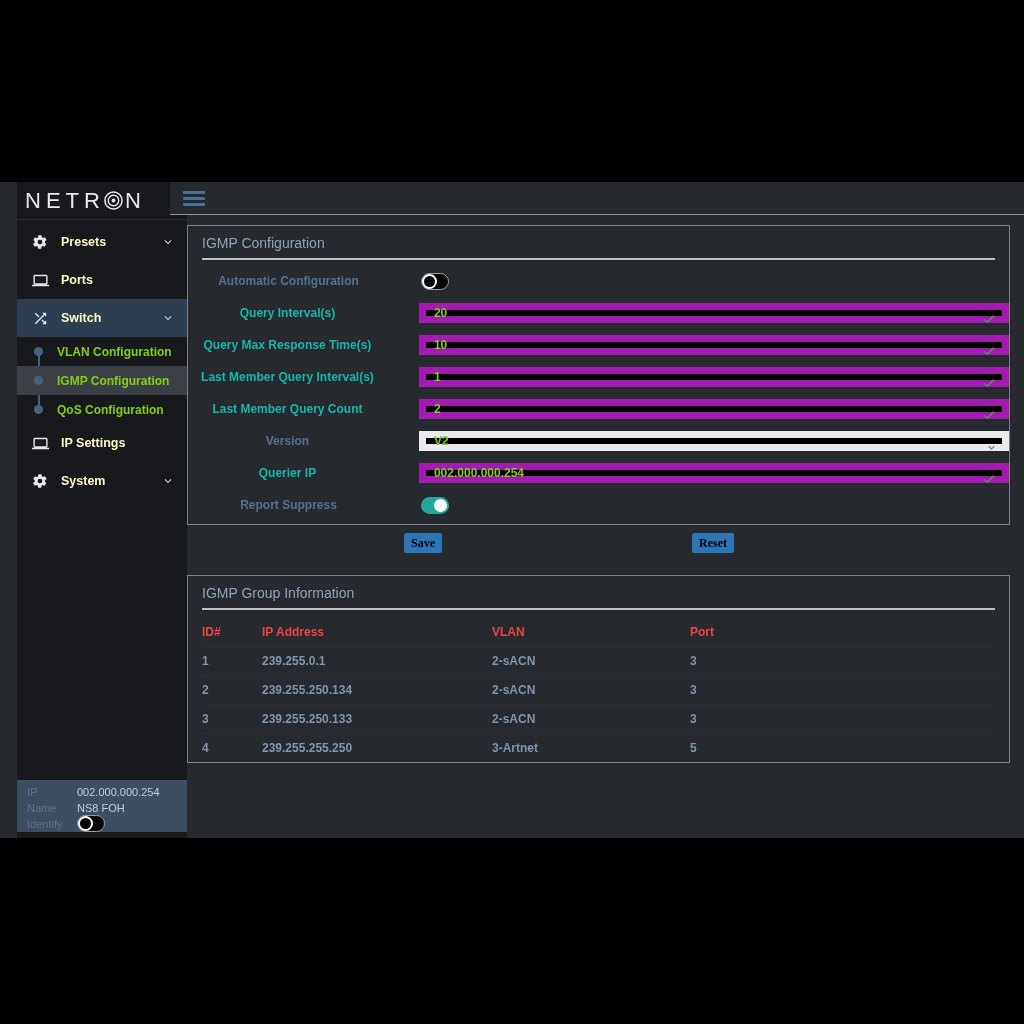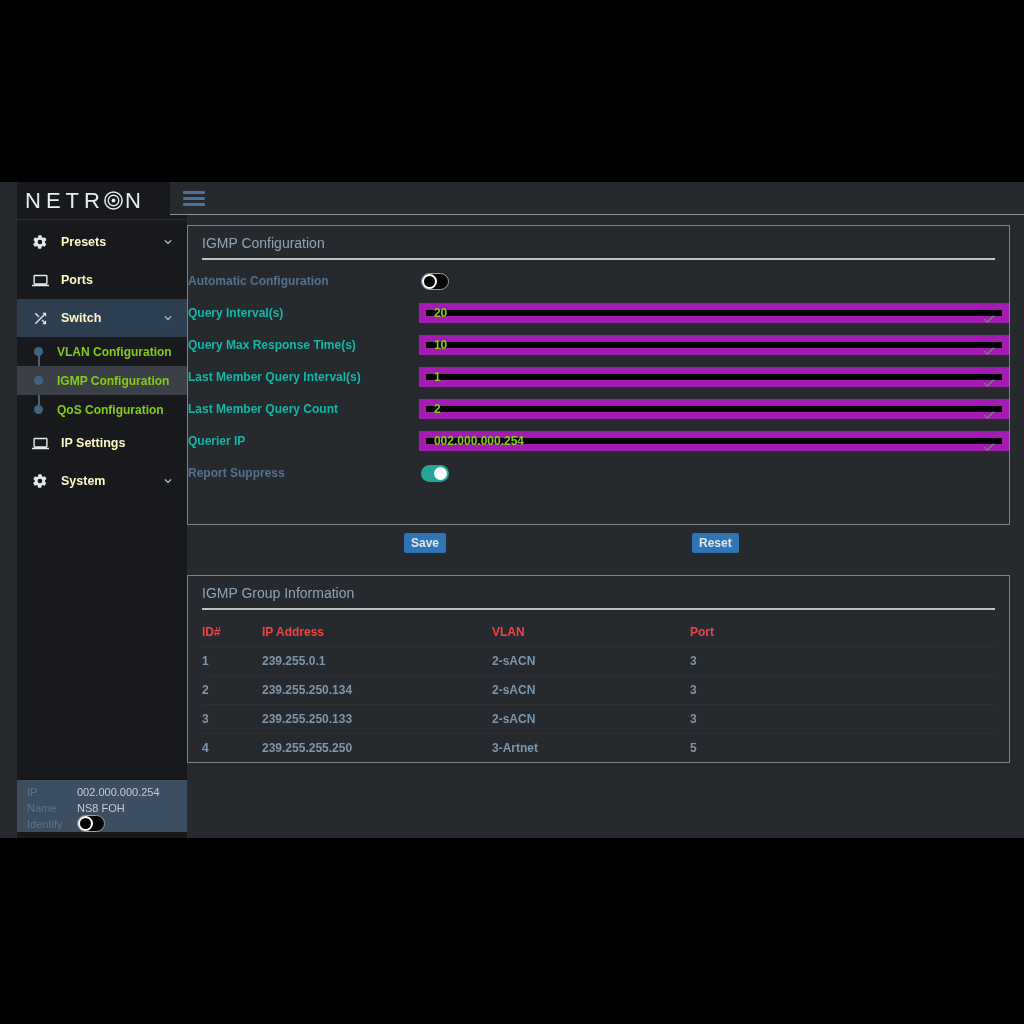--- a/index.html
+++ b/index.html
@@ -41,40 +41,40 @@
   
   .panel{position:absolute;left:187px;width:823px;border:1px solid #7e8285;background:#26292d;box-sizing:border-box;}
   .panel-config{top:43px;height:300px;}
   .panel-group{top:393px;height:188px;}
   .panel-title{margin:9px 14px 0;color:#8ea4b8;font-size:14px;}
   .panel-divider{margin:7px 14px 0;height:2px;background:#bcc2c7;}
 
   
   .form{margin-top:11px;}
   .frow{display:flex;align-items:center;height:20px;margin-bottom:12px;}
-  .flabel{width:201px;text-align:left;font-size:12px;font-weight:bold;margin-right:32px;}
+  .flabel{width:201px;text-align:center;font-size:12px;font-weight:bold;margin-right:32px;}
   .flabel.green{color:#14b8a6;}
   .flabel.blue{color:#54718e;}
   .fbox{position:relative;width:596px;height:20px;background:#000;border:7px solid #a21caf;
         display:flex;align-items:center;padding-left:8px;box-sizing:border-box;
         color:#84cc16;font-size:12px;font-weight:bold;}
   .fbox .check{position:absolute;right:6px;top:2px;}
   .fbox.fselect{border-color:#e8eaec;}
   .fbox .selchev{position:absolute;right:4px;top:3px;color:#6f7periodo4;color:#6f7478;}
   .toggle{position:relative;width:28px;height:17px;border-radius:9px;cursor:pointer;}
   .toggle.off{background:#060606;border:1px solid #9aa0a6;box-sizing:border-box;}
   .toggle.off::after{content:'';position:absolute;left:0;top:0;width:15px;height:15px;border-radius:50%;
                      background:#000;border:2.5px solid #fff;box-sizing:border-box;}
   .toggle.on{background:#26a69a;}
   .toggle.on::after{content:'';position:absolute;right:2px;top:2px;width:13px;height:13px;border-radius:50%;background:#fff;}
 
   
-  .btn{position:absolute;top:351px;height:20px;background:#2e75b6;color:#e5e5e5;font-size:12px;font-weight:bold;
+  .btn{position:absolute;top:351px;height:20px;background:#2e75b6;color:#000000;font-size:12px;font-weight:bold;
        display:flex;align-items:center;padding:0 7px;border-radius:2px;cursor:pointer;
-       font-family:Liberation Sans, sans-serif;}
+       font-family:Liberation Serif, serif;}
   .btn-save{left:404px;}
   .btn-reset{left:692px;}
 
   
   .gtable{margin:8px 14px 0;}
   .trow{display:grid;grid-template-columns:60px 230px 198px 1fr;height:28px;align-items:center;
         font-size:12px;font-weight:bold;color:#7d95ad;border-bottom:1px solid #2d3034;}
   .trow:last-child{border-bottom:none;}
   .trow.thead{color:#ef4444;}
 </style>
@@ -234,20 +234,31 @@
       </span>
     </div>
   </div>
           <div class="frow">
     <div class="flabel green">Last Member Query Count</div>
     <div class="fbox">
       <span class="fvalue">2</span>
       <span class="check">
         <svg width="14" height="14" viewBox="0 0 24 24">
                   <path fill="#4caf50" d="M9 16.2 4.8 12l-1.4 1.4L9 19 21 7l-1.4-1.4z"></path>
+                </svg>
+      </span>
+    </div>
+  </div>
+          <div class="frow">
+    <div class="flabel blue">Version</div>
+    <div class="fbox fselect">
+      <span class="fvalue">V2</span>
+      <span class="selchev">
+        <svg width="13" height="13" viewBox="0 0 24 24">
+                  <path fill="#6f7478" d="M7.41 8.59 12 13.17l4.59-4.58L18 10l-6 6-6-6z"></path>
                 </svg>
       </span>
     </div>
   </div>
           <div class="frow">
     <div class="flabel green">Querier IP</div>
     <div class="fbox">
       <span class="fvalue">002.000.000.254</span>
       <span class="check">
         <svg width="14" height="14" viewBox="0 0 24 24">

